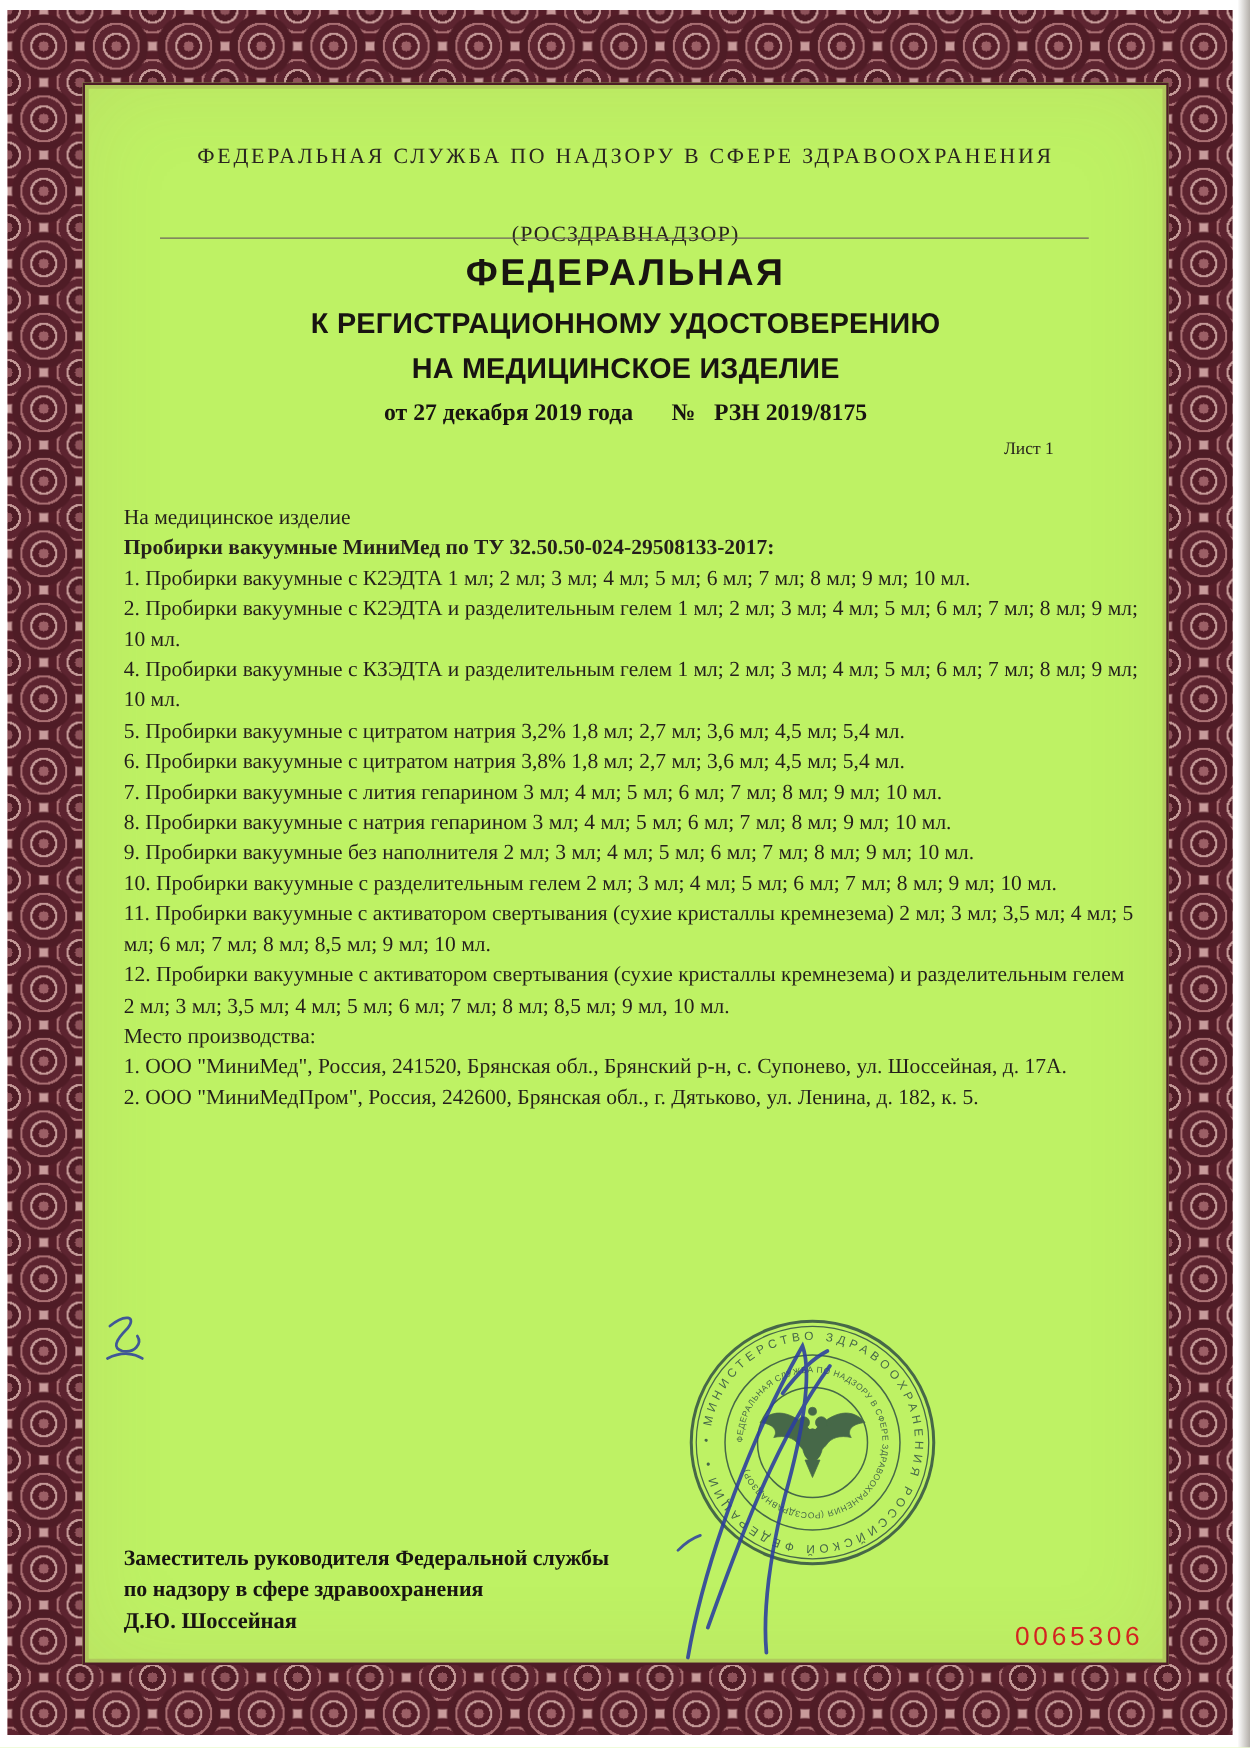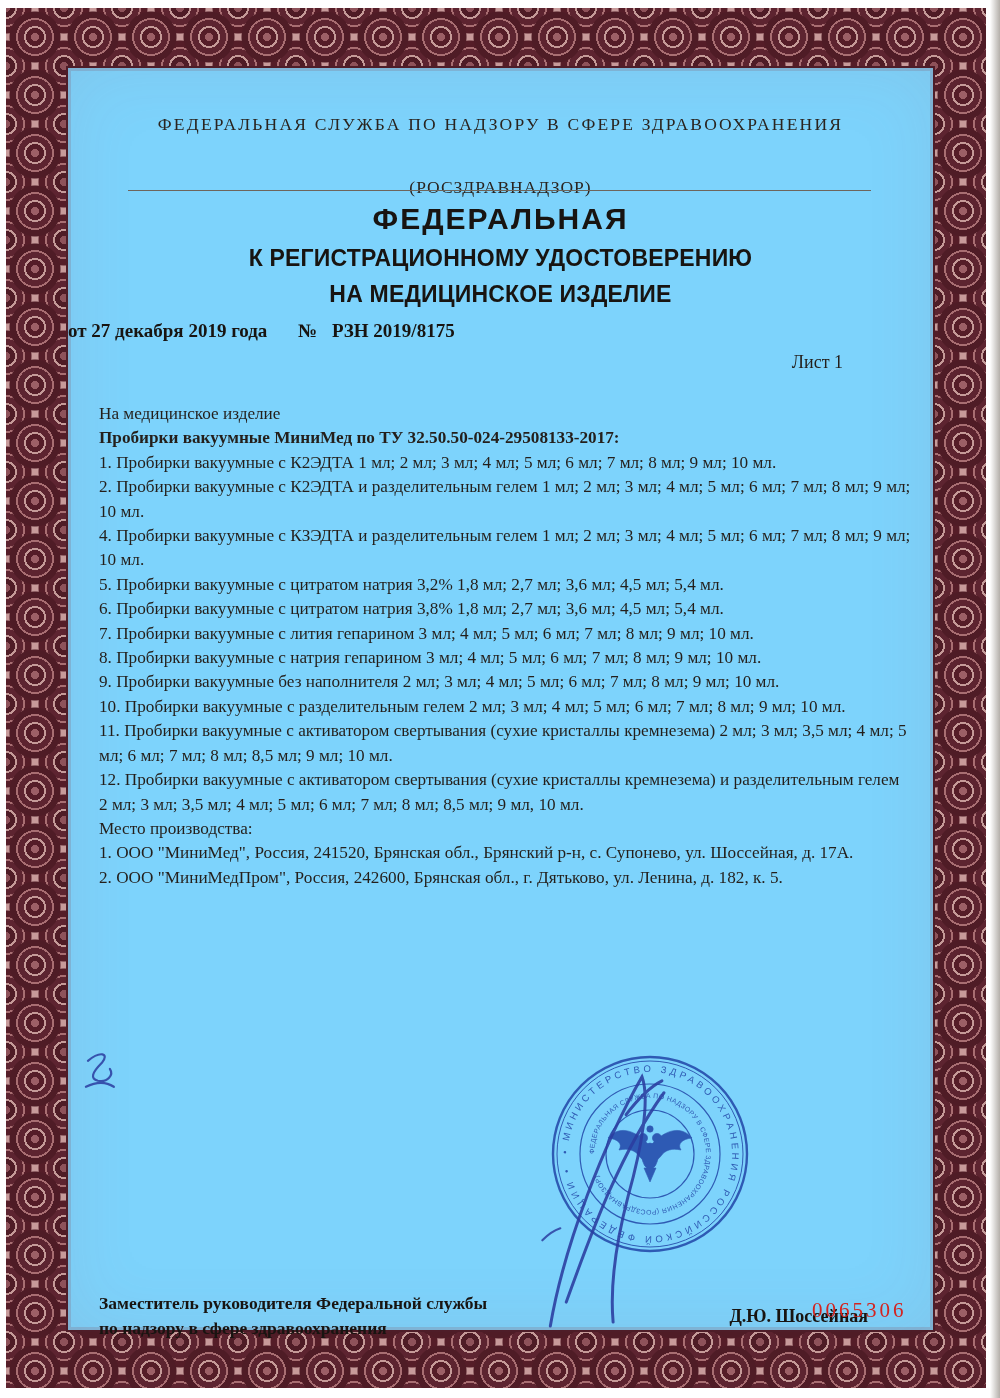--- a/index.html
+++ b/index.html
@@ -26,21 +26,21 @@
   .scan-shadow {
     position:absolute; top:0; right:0; width:10px; height:100%;
     background:linear-gradient(to right, rgba(0,0,0,0), rgba(88,78,66,0.45));
     z-index:5;
   }
 
   
   .panel {
     position:absolute;
     top:66px; left:66px; right:65px; bottom:66px;
-    background:#7dd3fc;
+    background:#bef264;
     border:2px solid #4e1d28;
     box-shadow: inset 0 0 0 3px rgba(133,61,70,0.18), inset 0 0 70px rgba(150,85,85,0.10);
   }
 
   .agency {
     position:absolute; top:44px; left:0; right:0;
     text-align:center; font-size:17.5px; line-height:24px;
     letter-spacing:2.2px; color:#2a241f;
   }
   .agency .sub { letter-spacing:1px;margin-top:39px; }
@@ -54,46 +54,46 @@
     position:absolute; top:130px; left:0; right:0;
     text-align:center;
     font-family:"Liberation Sans","DejaVu Sans",sans-serif;
     font-weight:bold; color:#181411;
   }
   .doc-title .t1 { font-size:30px; line-height:42px; letter-spacing:2px; }
   .doc-title .t2 { font-size:23px; line-height:36px; letter-spacing:0.2px; }
 
   .dateline {
     position:absolute; top:252px; left:0; right:0;
-    text-align:left; font-weight:bold; font-size:19px; color:#181411;
+    text-align:center; font-weight:bold; font-size:19px; color:#181411;
   }
   .dateline .gap { margin-left:26px; margin-right:10px; }
 
   .sheet {
     position:absolute; top:284px; right:90px;
-    font-size:18px; color:#241f1b;
+    font-size:14px; color:#241f1b;
   }
 
   .doc-body {
     position:absolute; top:334px; left:31px; width:812px;
     font-size:17.2px; line-height:24.4px; color:#241f1b;
   }
   .doc-body p { margin:0; }
   .doc-body p.bold { font-weight:bold; }
 
   .footer-row {
-    position:absolute; left:31px; right:31px; top:1223px;
-    display:flex; justify-content:space-between; align-items:center;
-    font-weight:bold; font-size:17.5px; line-height:25px; color:#181411;
+    position:absolute; left:31px; right:31px; top:1166px;
+    display:flex; justify-content:space-between; align-items:flex-start;
+    font-weight:bold; font-size:17.5px; line-height:25px; color:#181411;flex-direction:column;
   }
   .footer-row .name { padding-right:34px; font-size:18px; white-space:nowrap; }
 
   .serial {
     position:absolute; top:1230px; left:744px;
-    font-family:Liberation Serif, serif;
+    font-family:Liberation Sans, sans-serif;
     font-size:21px; letter-spacing:3px; color:#d42420;
   }
 
   .stamp {
     position:absolute; left:480px; top:984px; width:204px; height:204px;
     opacity:0.82; mix-blend-mode:multiply;
   }
   .ink-layer {
     position:absolute; top:0; left:0; width:100%; height:100%;
     pointer-events:none;

